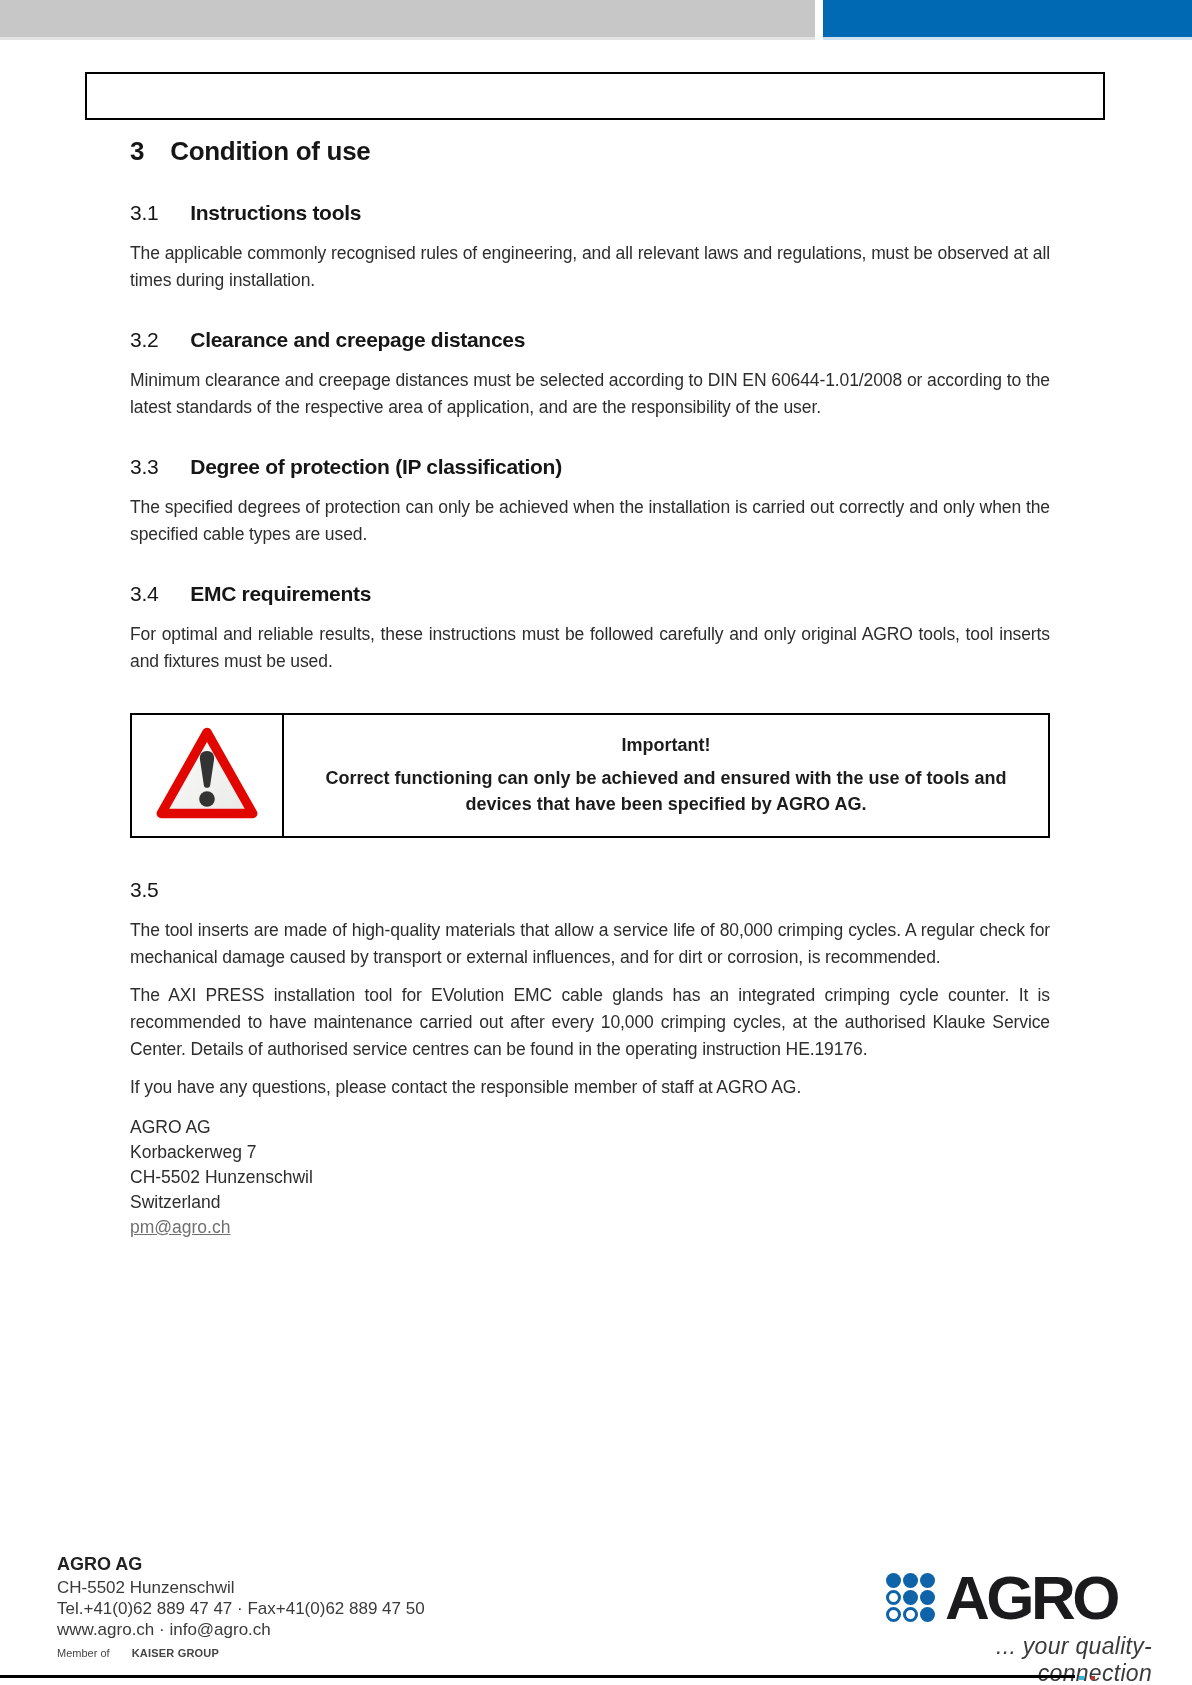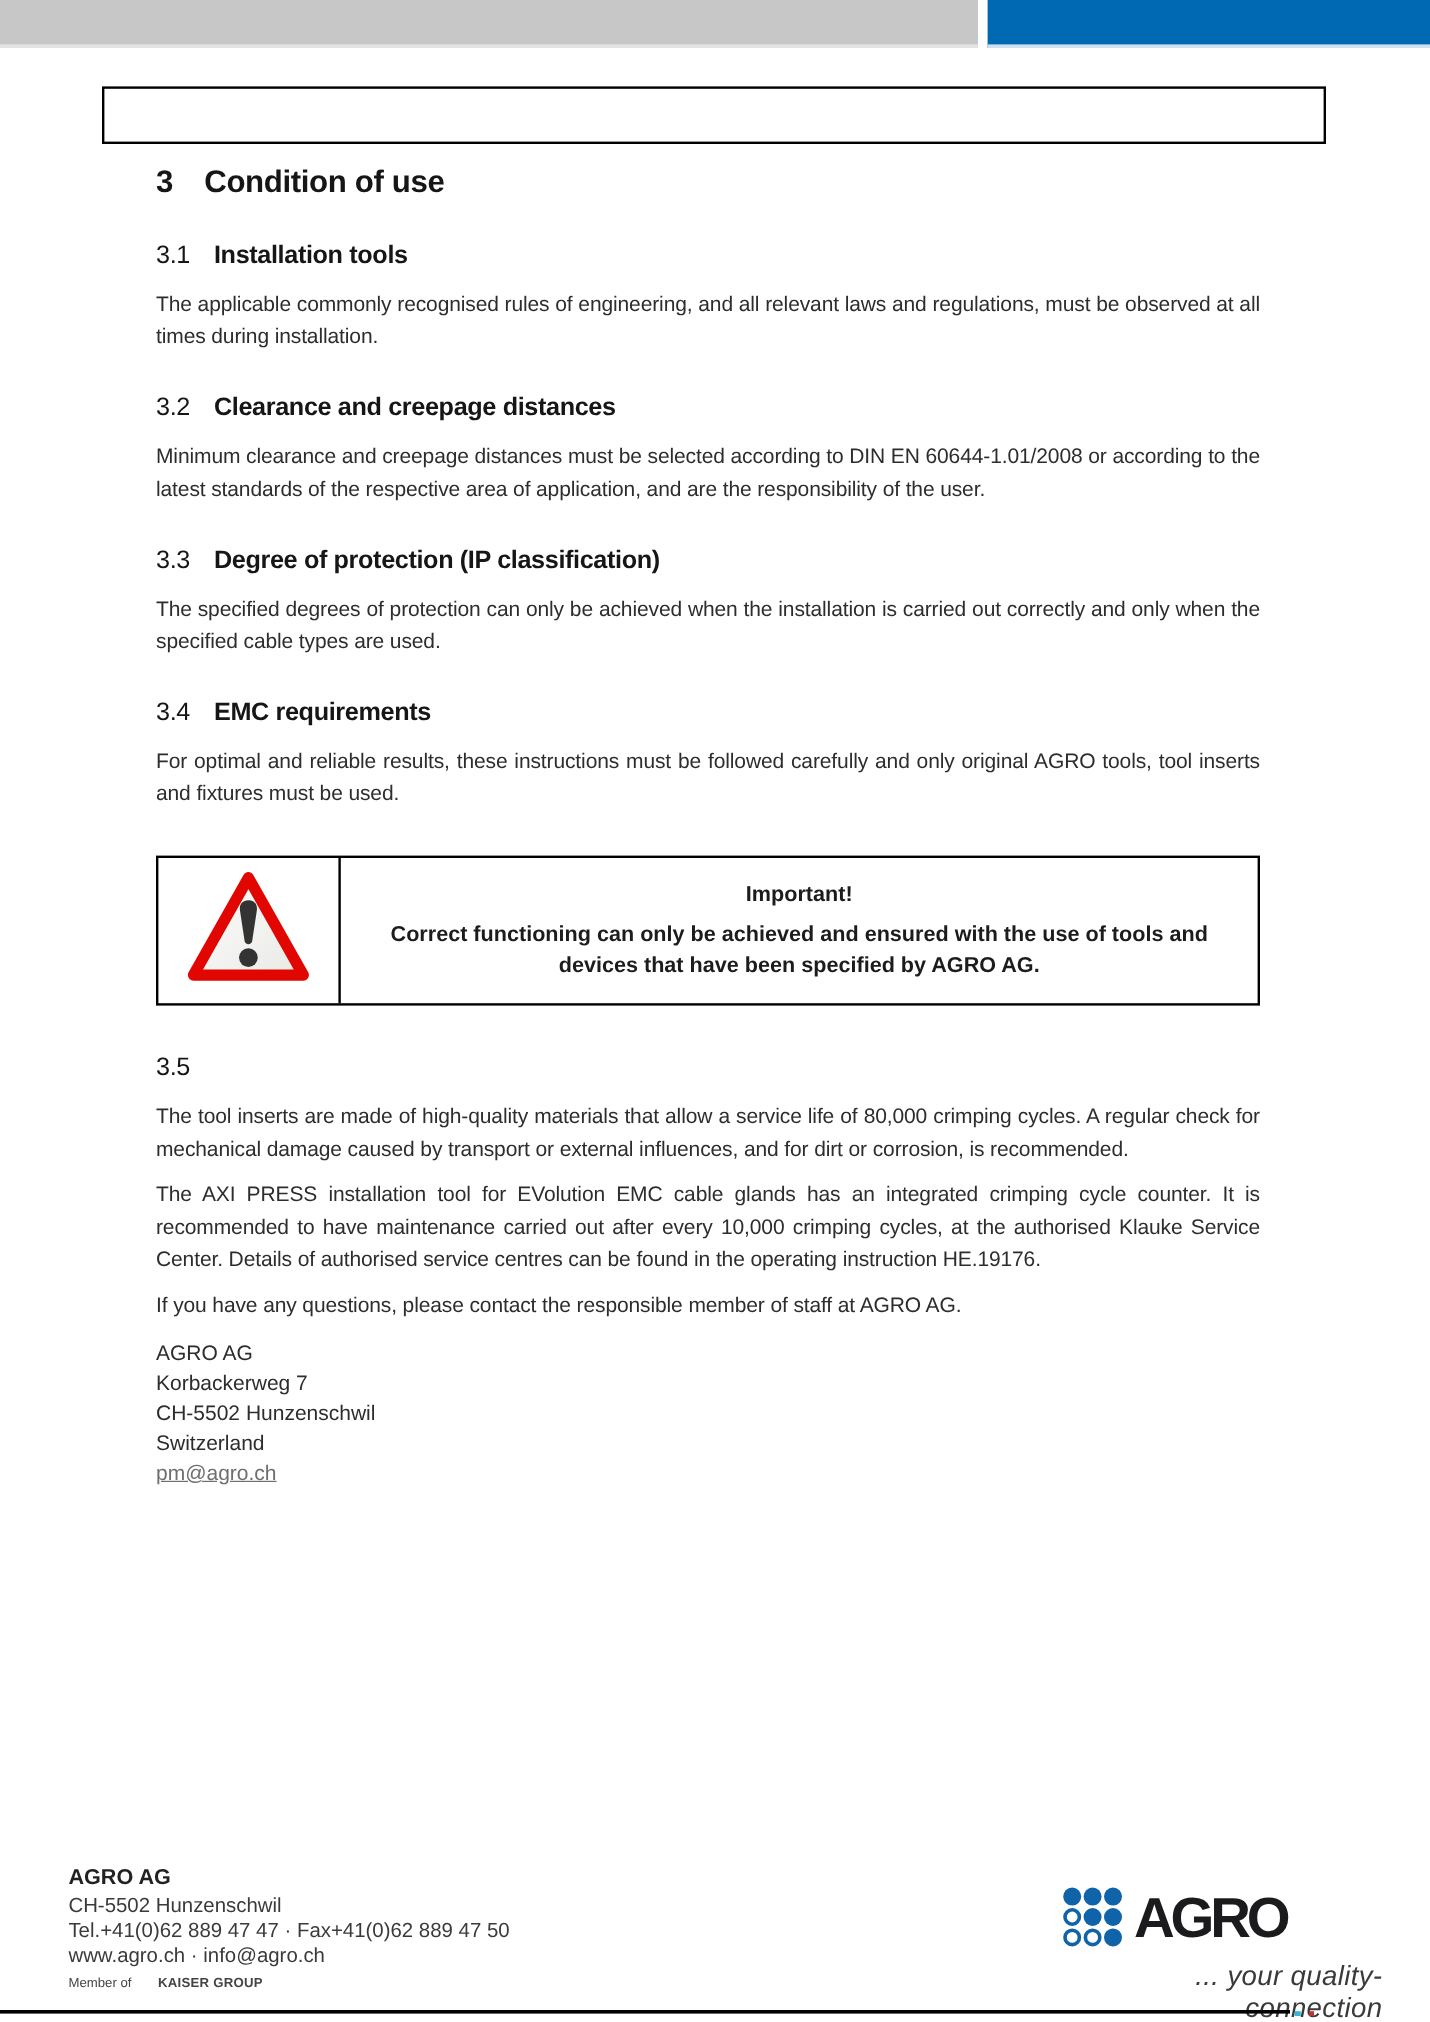--- a/index.html
+++ b/index.html
@@ -8,21 +8,21 @@
     font-family:"Liberation Sans", sans-serif;color:#2e2e2e;overflow:hidden;
   }
   
   .gray-bar{position:absolute;left:0;top:0;width:815px;height:37px;background:#c7c7c7;border-bottom:3px solid #e3e3e3;}
   .blue-bar{position:absolute;left:823px;top:0;width:369px;height:37px;background:#0069b4;border-bottom:3px solid #cfe2f0;}
   
   .title-box{position:absolute;left:85px;top:72px;width:1016px;height:44px;border:2px solid #000;background:#fff;}
   
   .doc{position:absolute;left:130px;top:130px;width:920px;}
   .h1{display:flex;gap:26px;font-size:26px;font-weight:bold;color:#161616;margin:6px 0 0 0;letter-spacing:-0.3px;}
-  .h2{display:flex;gap:20px;font-size:21px;color:#161616;margin:34px 0 15px 0;letter-spacing:-0.3px;}
+  .h2{display:flex;gap:32px;font-size:21px;color:#161616;margin:34px 0 15px 0;letter-spacing:-0.3px;}
   .h2 .h-num{font-weight:400;}
   .h2 .h-title{font-weight:bold;}
   p.body{font-size:17.5px;line-height:27px;text-align:justify;margin:0 0 11px 0;color:#2d2d2d;letter-spacing:-0.1px;}
   
   .warning{display:flex;border:2px solid #000;margin:38px 0 40px 0;height:121px;background:#fff;}
   .warning-icon-cell{width:150px;border-right:2px solid #000;display:flex;align-items:center;justify-content:center;}
   .warning-text-cell{flex:1;display:flex;flex-direction:column;justify-content:center;gap:9px;padding:0 26px;text-align:center;}
   .warning-title{font-weight:bold;font-size:18px;color:#1c1c1c;}
   .warning-text{font-weight:bold;font-size:18px;line-height:26px;color:#1c1c1c;}
   
@@ -33,21 +33,21 @@
   .footer-left{position:absolute;left:57px;top:1554px;color:#3a3a3a;}
   .f-company{font-weight:bold;font-size:18px;color:#222;margin-bottom:3px;}
   .f-line{font-size:17px;line-height:20px;margin-bottom:1px;}
   .f-member{font-size:11px;color:#444;margin-top:7px;}
   .f-member b{letter-spacing:0.2px;padding-left:19px;}
   .logo-block{position:absolute;left:886px;top:1570px;width:266px;}
   .logo-row{display:flex;align-items:flex-end;gap:9px;}
   .dots{display:grid;grid-template-columns:repeat(3,16px);grid-auto-rows:16px;gap:1px;margin-bottom:2px;}
   .dot{width:15px;height:15px;border-radius:50%;background:#0f63a8;box-sizing:border-box;}
   .dot.ring{background:#fff;border:3.5px solid #0f63a8;}
-  .wordmark{font-size:47px;font-weight:bold;letter-spacing:-3.5px;line-height:55px;color:#1b1b1d;}
+  .wordmark{font-size:62px;font-weight:bold;letter-spacing:-3.5px;line-height:55px;color:#1b1b1d;}
   .tagline{text-align:right;font-style:italic;font-size:23px;color:#3a3a3a;margin-top:8px;letter-spacing:0.3px;}
   
   .bottom-rule{position:absolute;left:0;top:1675px;width:1075px;height:3px;background:#000;}
   .mark-cyan{position:absolute;left:1079px;top:1676px;width:5px;height:4px;background:#35b6d9;}
   .mark-red{position:absolute;left:1091px;top:1676px;width:4px;height:4px;background:#b8372e;}
 </style>
 </head>
 <body>
 
 <div class="gray-bar"></div>
@@ -58,21 +58,21 @@
 <div class="doc">
 
   <div class="h1">
     <span class="h-num">3</span>
     <span class="h-title">Condition of use</span>
   </div>
 
   <div>
     <div class="h2">
       <span class="h-num">3.1</span>
-      <span class="h-title">Installation tools</span>
+      <span class="h-title">Instructions tools</span>
     </div>
     <p class="body">The applicable commonly recognised rules of engineering, and all relevant laws and regulations, must be observed at all times during installation.</p>
   </div>
 
   <div>
     <div class="h2">
       <span class="h-num">3.2</span>
       <span class="h-title">Clearance and creepage distances</span>
     </div>
     <p class="body">Minimum clearance and creepage distances must be selected according to DIN EN 60644-1.01/2008 or according to the latest standards of the respective area of application, and are the responsibility of the user.</p>

